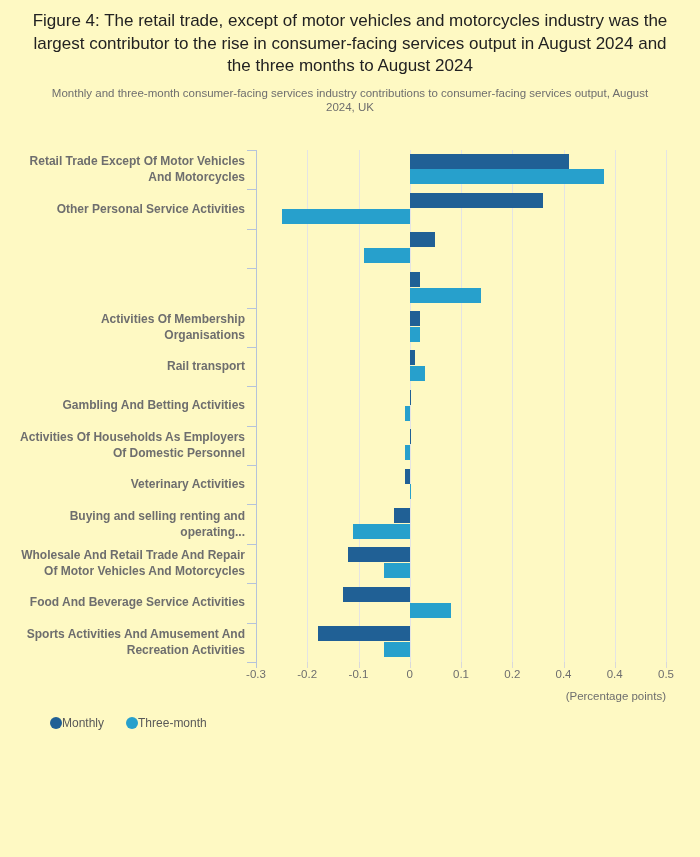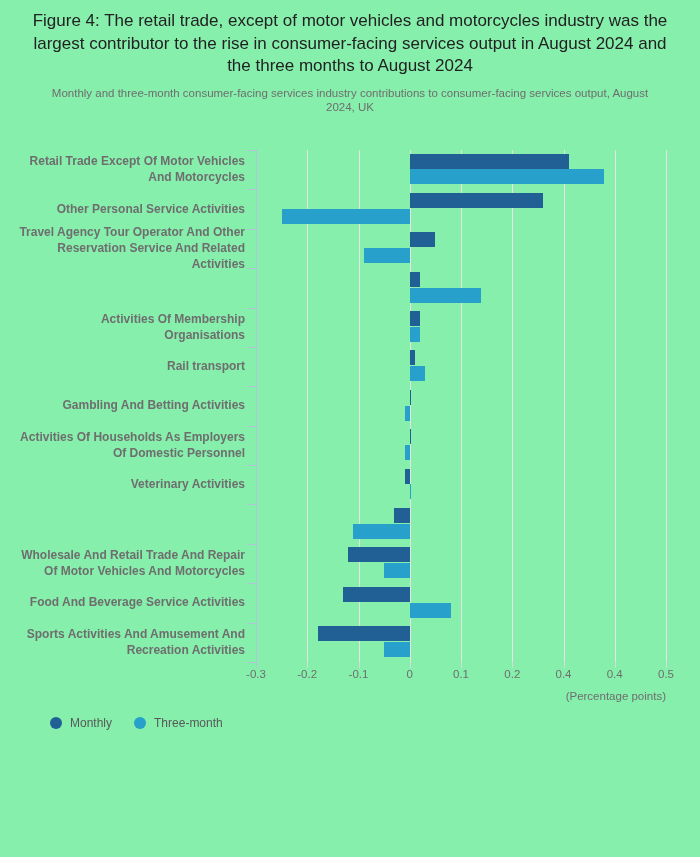--- a/index.html
+++ b/index.html
@@ -1,21 +1,21 @@
 <!DOCTYPE html>
 <html><head>
 <meta charset="utf-8">
 <style>
   * { margin: 0; padding: 0; box-sizing: border-box; }
   html, body { background: #ffffff; }
   .page {
     position: relative;
     width: 700px;
     height: 857px;
-    background: #86efac;
+    background: #fef9c3;
     font-family: "Liberation Sans", "DejaVu Sans", sans-serif;
     overflow: hidden;
   }
   .title {
     padding-top: 10px;
     margin: 0 auto;
     max-width: 645px;
     text-align: center;
     font-size: 17px;
     line-height: 22.5px;
@@ -73,47 +73,47 @@
     color: #6e6e6e;
   }
   .legend {
     position: absolute;
     left: 50px;
     top: 566px;
     display: flex;
     align-items: center;
     gap: 22px;
   }
-  .legend-item { display: flex; align-items: center; gap: 8px; cursor: pointer; }
+  .legend-item { display: flex; align-items: center; cursor: pointer; }
   .legend-marker { width: 12px; height: 12px; border-radius: 50%; }
   .legend-label { font-size: 12px; color: #595959; }
   .source {
     margin: 66px 0 0 21px;
     font-size: 12.5px;
     font-weight: 700;
     color: #6d6d6d;
   }
 </style>
 </head>
 <body>
 
 <div class="page">
   <h1 class="title">Figure 4: The retail trade, except of motor vehicles and motorcycles industry was the largest contributor to the rise in consumer-facing services output in August 2024 and the three months to August 2024</h1>
   <p class="subtitle">Monthly and three-month consumer-facing services industry contributions to consumer-facing services output, August 2024, UK</p>
 
   <div class="chart">
     <div class="labels">
         <div class="cat-label" style="top: 0px; height: 39.4px;">Retail Trade Except Of Motor Vehicles And Motorcycles</div>
         <div class="cat-label" style="top: 39.4px; height: 39.4px;">Other Personal Service Activities</div>
-        <div class="cat-label" style="top: 78.8px; height: 39.4px;">Travel Agency Tour Operator And Other Reservation Service And Related Activities</div>
         <div class="cat-label" style="top: 157.5px; height: 39.4px;">Activities Of Membership Organisations</div>
         <div class="cat-label" style="top: 196.9px; height: 39.4px; text-align: right;">Rail transport</div>
         <div class="cat-label" style="top: 236.3px; height: 39.4px;">Gambling And Betting Activities</div>
         <div class="cat-label" style="top: 275.7px; height: 39.4px; text-align: right;">Activities Of Households As Employers Of Domestic Personnel</div>
         <div class="cat-label" style="top: 315.1px; height: 39.4px;">Veterinary Activities</div>
+        <div class="cat-label" style="top: 354.5px; height: 39.4px;">Buying and selling renting and operating...</div>
         <div class="cat-label" style="top: 393.8px; height: 39.4px;">Wholesale And Retail Trade And Repair Of Motor Vehicles And Motorcycles</div>
         <div class="cat-label" style="top: 433.2px; height: 39.4px;">Food And Beverage Service Activities</div>
         <div class="cat-label" style="top: 472.6px; height: 39.4px;">Sports Activities And Amusement And Recreation Activities</div>
       </div>
     <div class="plot">
         <div class="yaxis" style="left: 0px;"></div>
         <div class="xtick" style="left: 0px; background: rgb(181, 195, 218);"></div>
         <div class="gridline" style="left: 51.2px;"></div>
         <div class="xtick" style="left: 51.2px;"></div>
         <div class="gridline" style="left: 102.5px;"></div>

